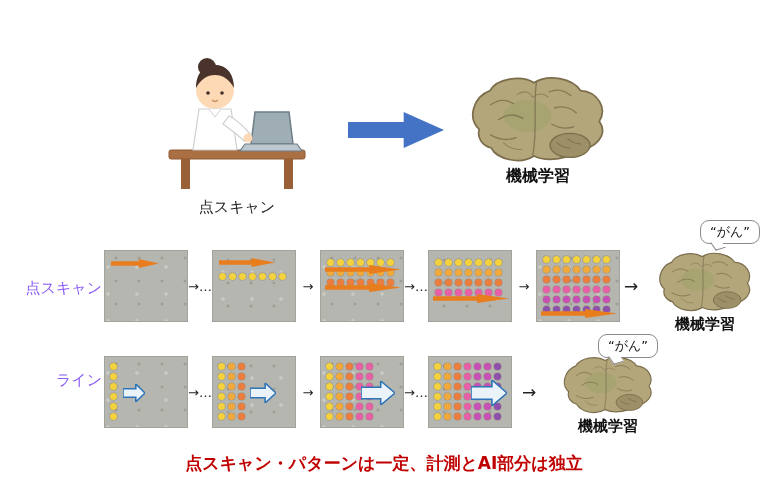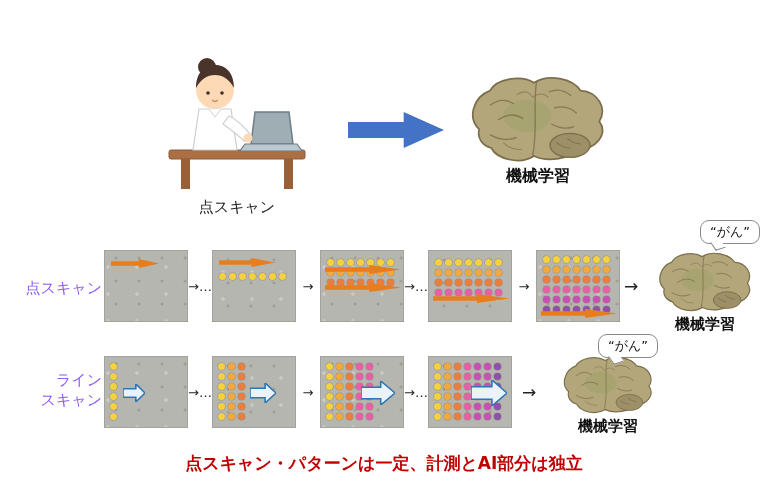--- a/index.html
+++ b/index.html
@@ -280,21 +280,20 @@
   <div class="brain-block" style="left:648px;top:252px;width:114px">
     <div class="bubble" style="right:2px;top:-32px">“がん”</div>
     <svg width="104" height="61" viewBox="0 0 112 66">
         <use href="#brainshape"></use>
       </svg>
     <div class="ml-label sm">機械学習</div>
   </div>
 
   <div class="row-label" style="left:4px;top:370px;width:98px">
     <div>ライン</div>
-    <div>スキャン</div>
   </div>
   <div class="tiles-strip" data-row="line" style="left:104px;top:356px">
       <div class="tile">
         <div class="dot-cols">
           <div class="dot-col">
             <span class="dot" style="background: rgb(244, 210, 62);"></span>
             <span class="dot" style="background: rgb(244, 210, 62);"></span>
             <span class="dot" style="background: rgb(244, 210, 62);"></span>
             <span class="dot" style="background: rgb(244, 210, 62);"></span>
             <span class="dot" style="background: rgb(244, 210, 62);"></span>

